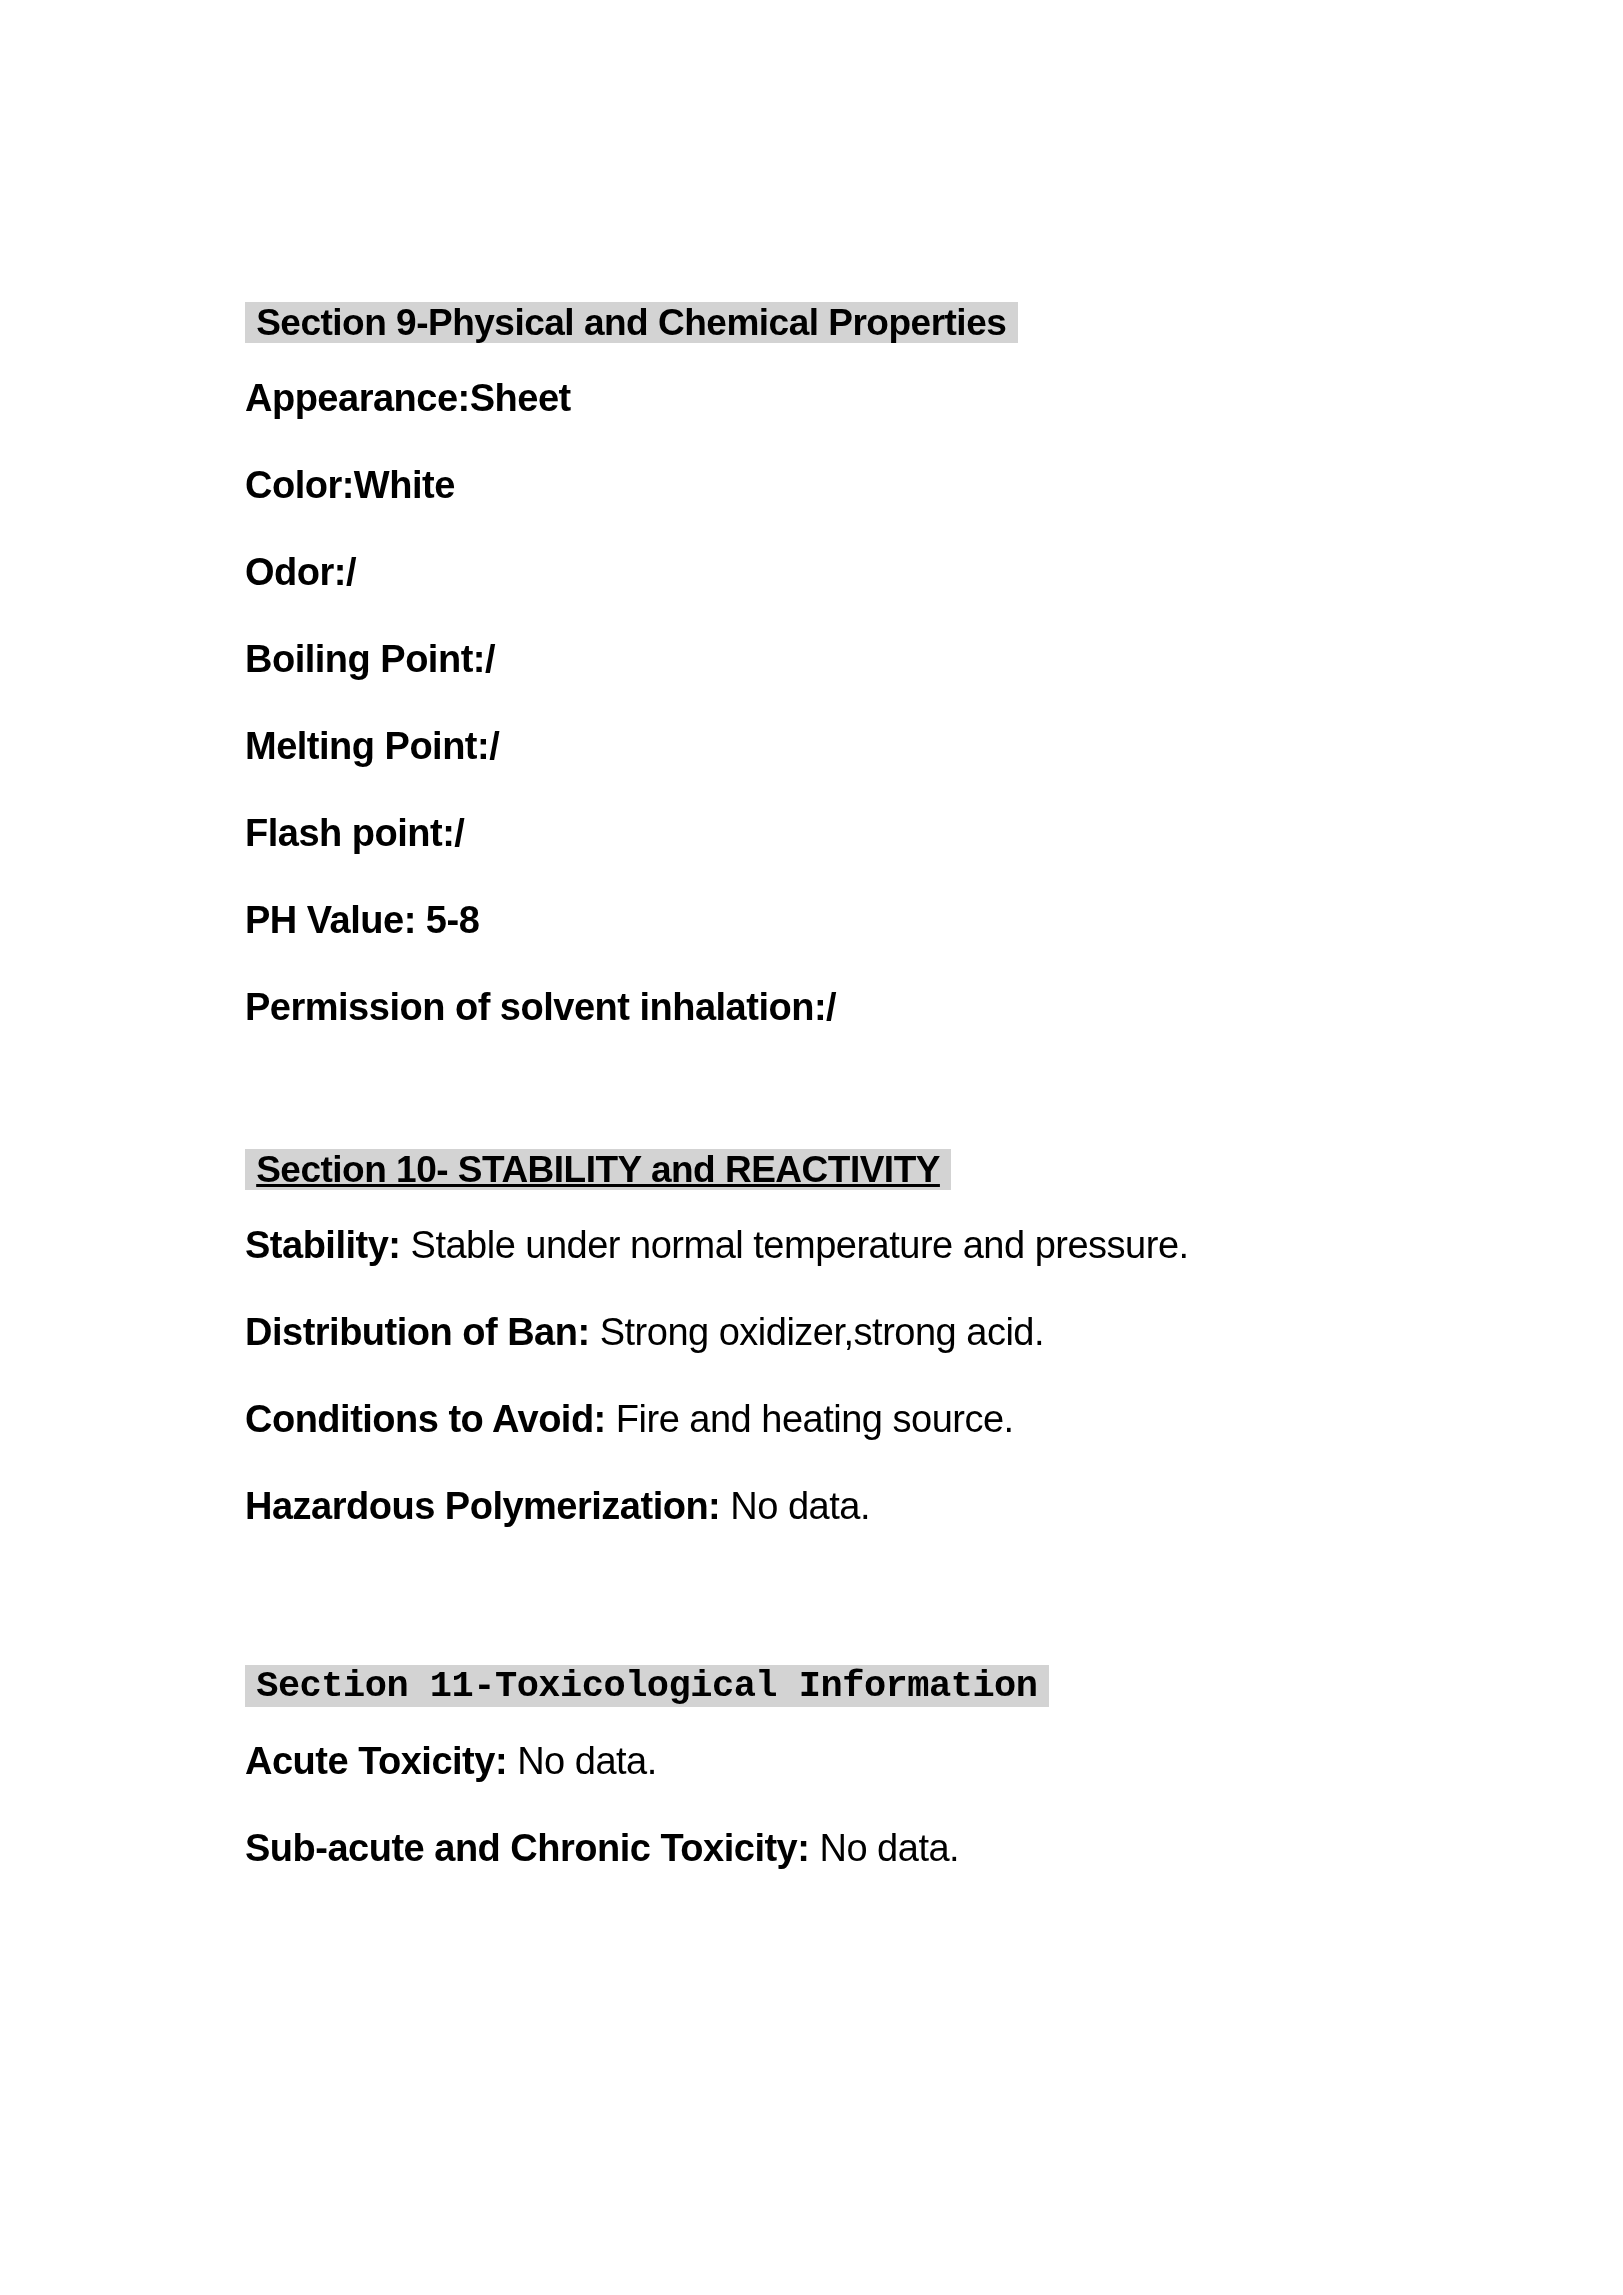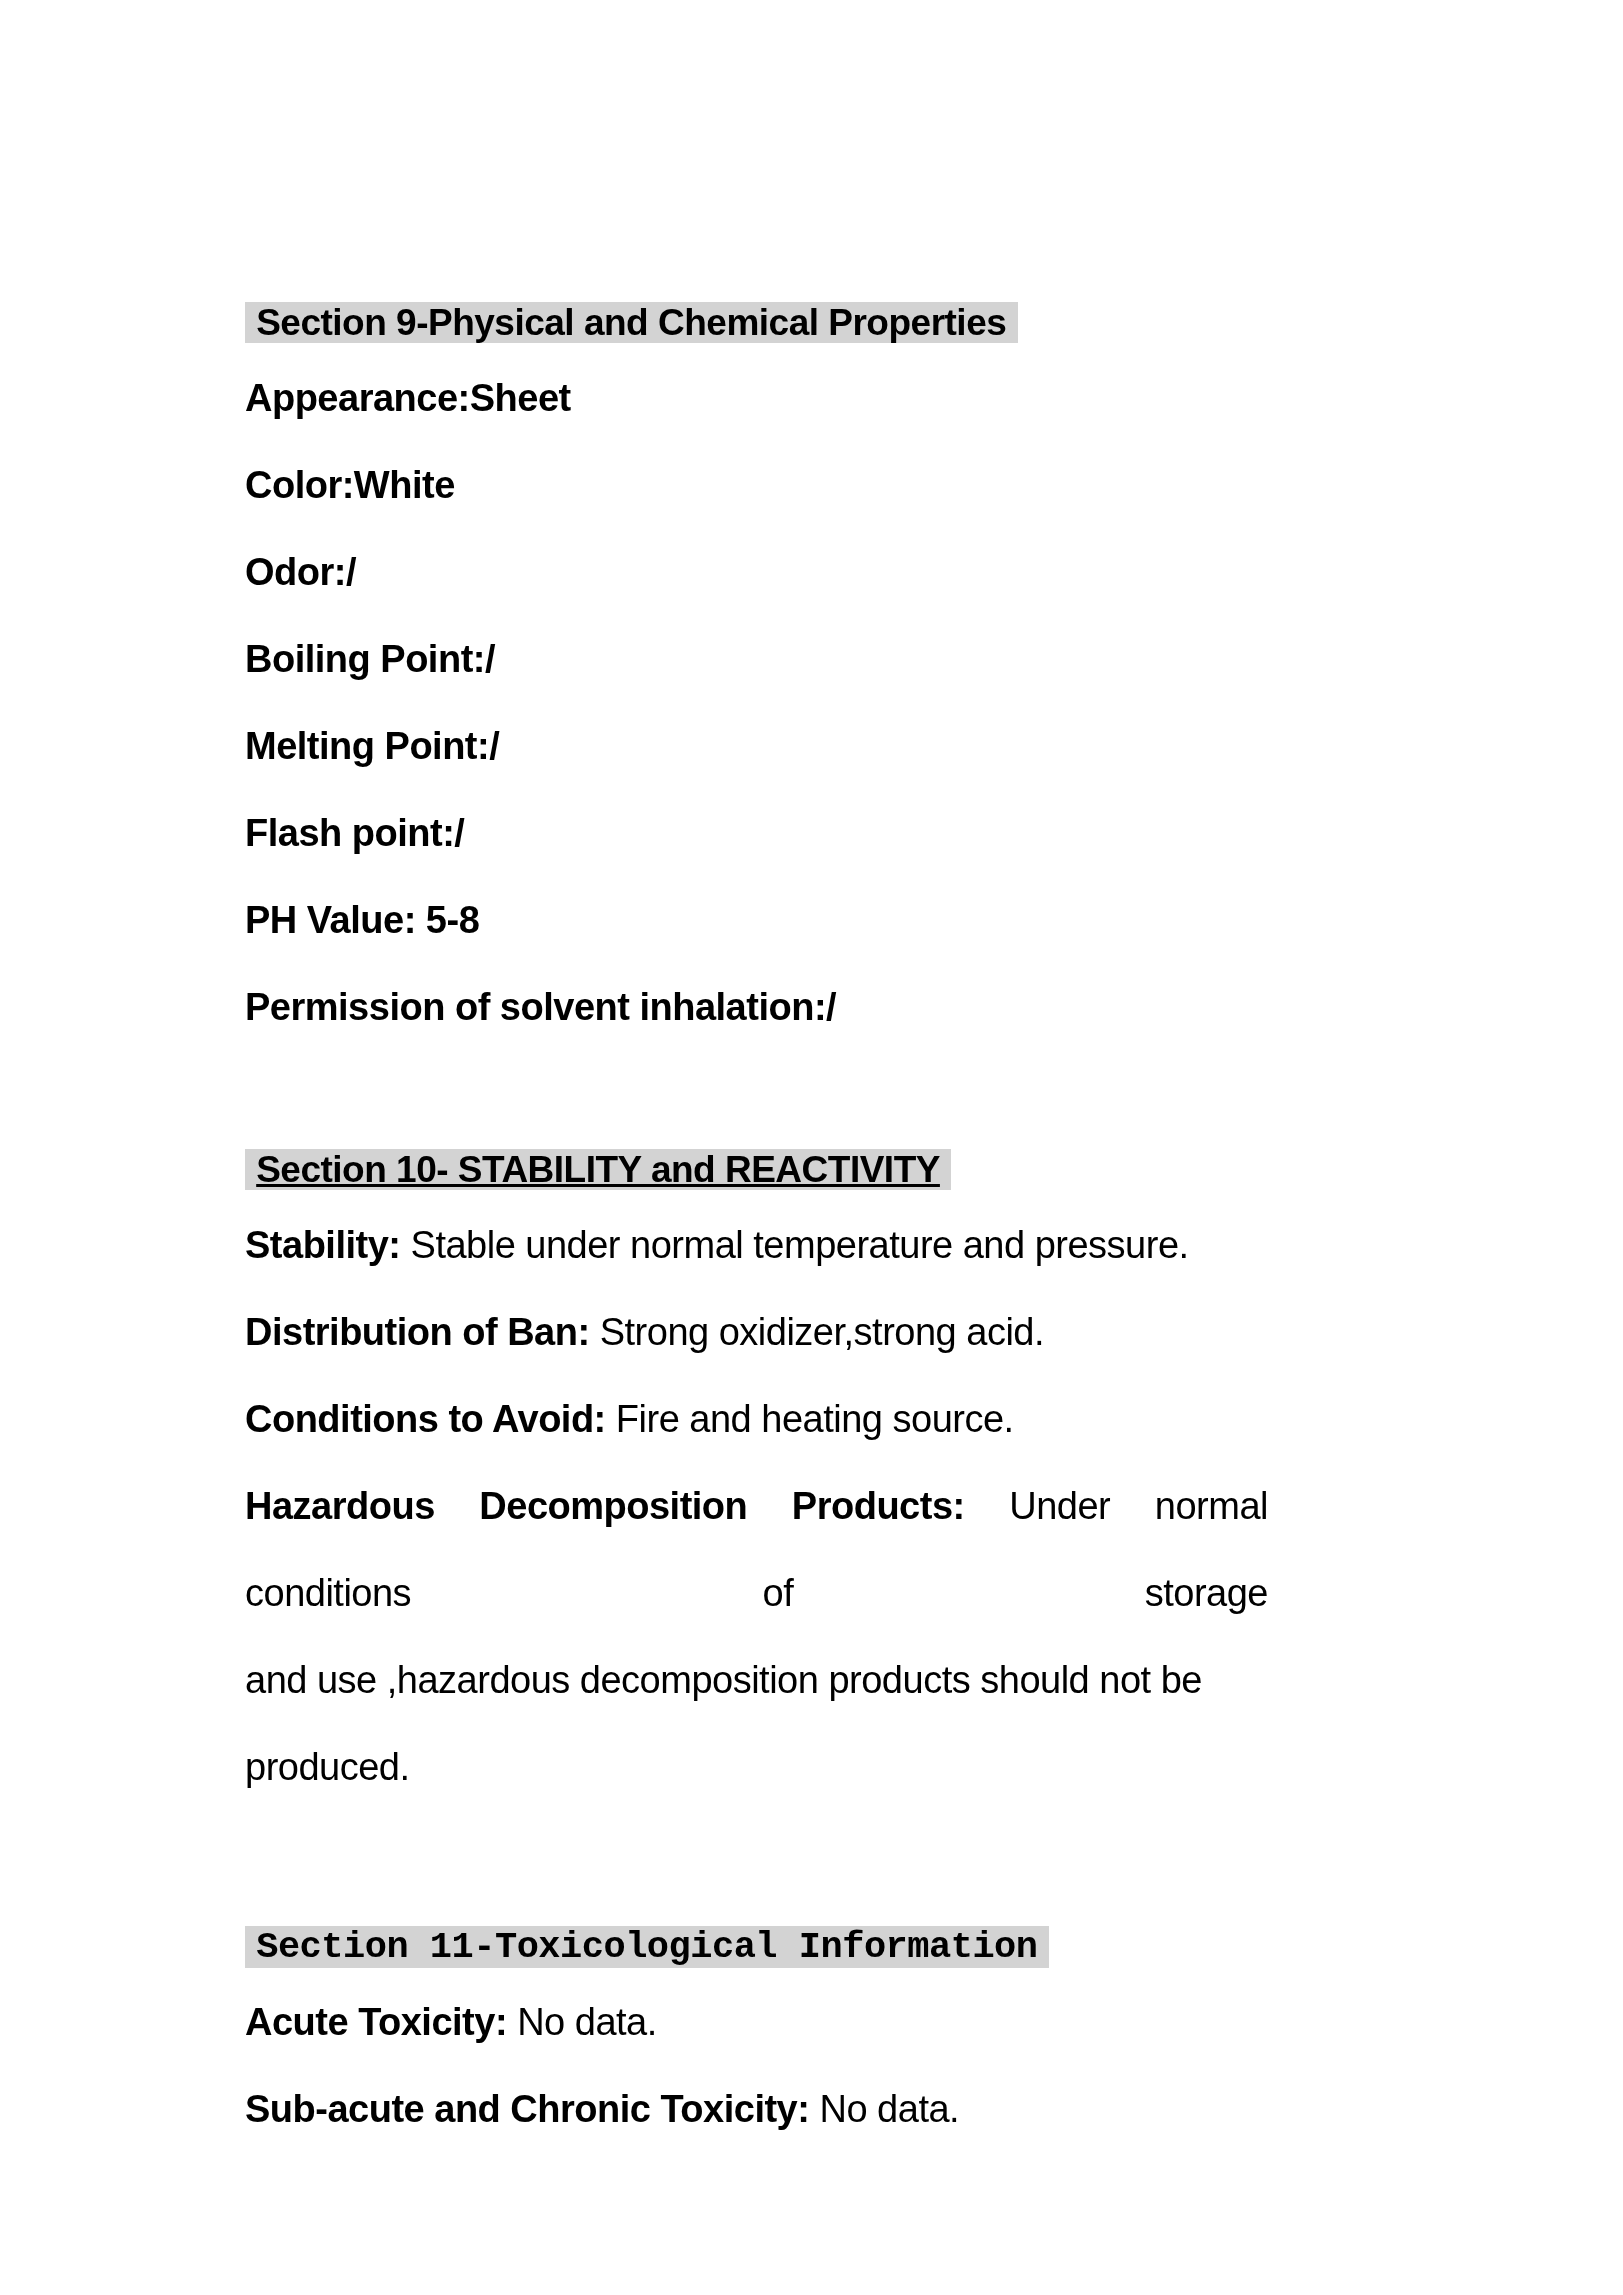--- a/index.html
+++ b/index.html
@@ -68,25 +68,22 @@
   <p class="body-line bold-line">Permission of solvent inhalation:/</p>
 
   <h2 class="sec-heading gap-170"><span class="hl" style="background: rgb(211, 211, 211);">Section 10- STABILITY and REACTIVITY</span></h2>
 
   <p class="body-line"><span class="label">Stability:</span> <span class="val">Stable under normal temperature and pressure.</span></p>
 
   <p class="body-line"><span class="label">Distribution of Ban:</span> <span class="val">Strong oxidizer,strong acid.</span></p>
 
   <p class="body-line"><span class="label">Conditions to Avoid:</span> <span class="val">Fire and heating source.</span></p>
 
+  <p class="body-line"><span class="label">Hazardous Polymerization:</span> <span class="val">No data.</span></p>
 
-  <p class="body-line two-line">
-      <span class="l1"><span class="label">Hazardous Decomposition Products:</span> <span class="val">Under normal conditions of storage</span></span>
-      <span class="l2 val">and use ,hazardous decomposition products should not be produced.</span>
-    </p>
 
   <h2 class="sec-heading gap-200"><span class="hl" style="background: rgb(211, 211, 211); font-family: Liberation Mono, monospace;">Section 11-Toxicological Information</span></h2>
 
   <p class="body-line"><span class="label">Acute Toxicity:</span> <span class="val">No data.</span></p>
 
   <p class="body-line"><span class="label">Sub-acute and Chronic Toxicity:</span> <span class="val">No data.</span></p>
 
 </div>
 
 

